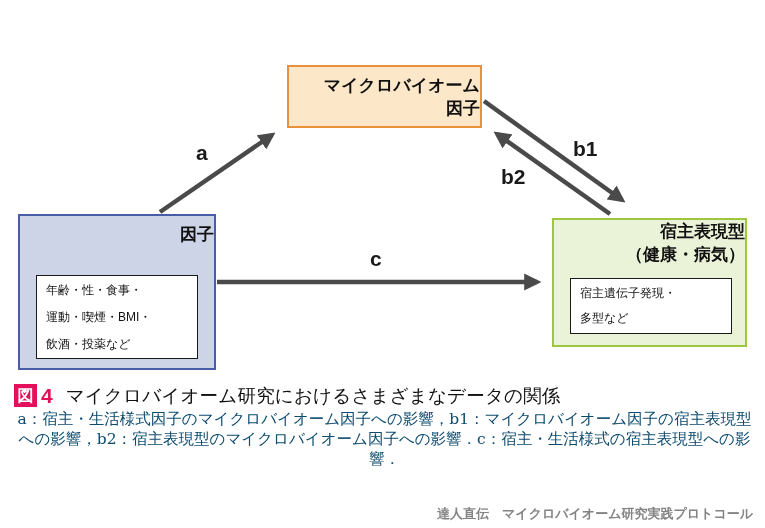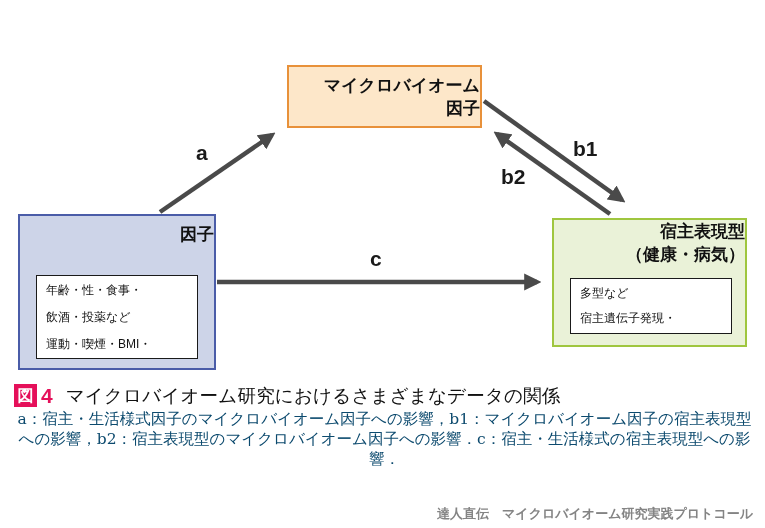--- a/index.html
+++ b/index.html
@@ -130,33 +130,33 @@
         <div>因子</div>
       </div>
     </div>
 
     <div class="box box-host">
       <div class="box-title">
         <div>因子</div>
       </div>
       <div class="inner-box inner-host">
         <div>年齢・性・食事・</div>
+        <div>運動・喫煙・BMI・</div>
         <div>飲酒・投薬など</div>
-        <div>運動・喫煙・BMI・</div>
       </div>
     </div>
 
     <div class="box box-pheno">
       <div class="box-title">
         <div>宿主表現型</div>
         <div>（健康・病気）</div>
       </div>
       <div class="inner-box inner-pheno">
+        <div>宿主遺伝子発現・</div>
         <div>多型など</div>
-        <div>宿主遺伝子発現・</div>
       </div>
     </div>
 
     <div class="arrow-label lbl-a">a</div>
     <div class="arrow-label lbl-b1">b1</div>
     <div class="arrow-label lbl-b2">b2</div>
     <div class="arrow-label lbl-c">c</div>
 
   </div>
 

